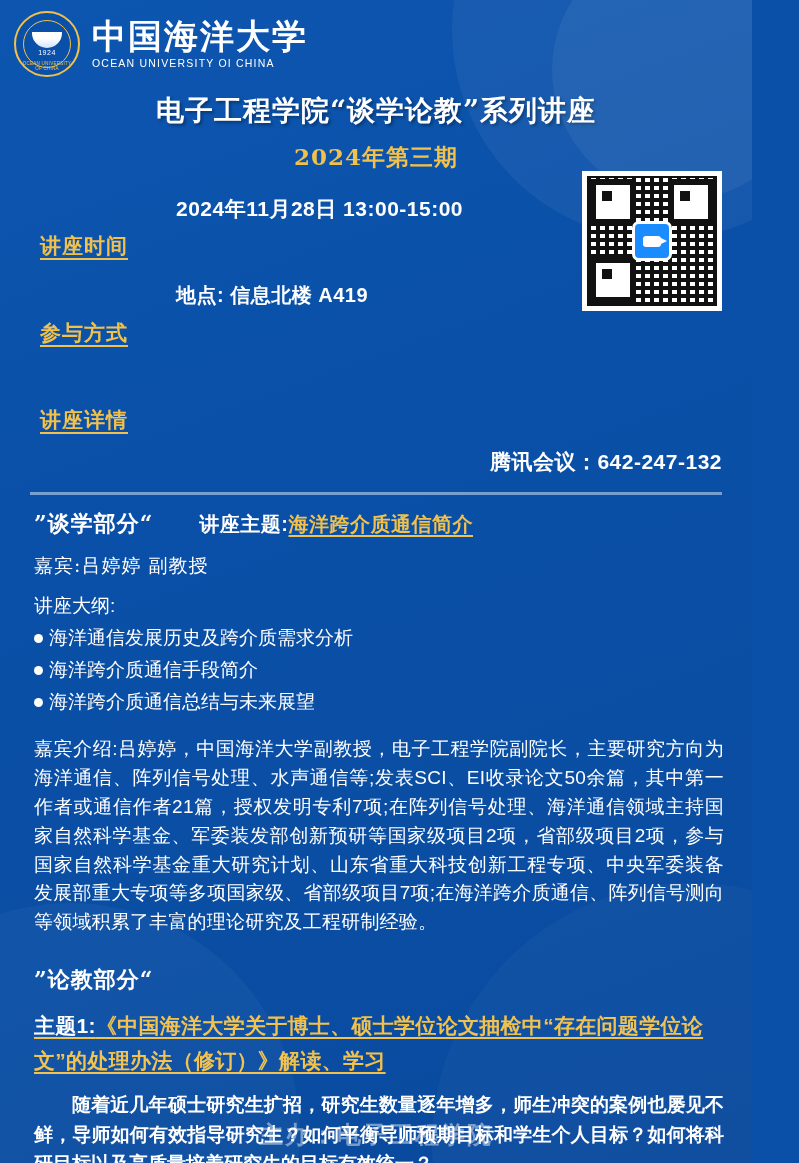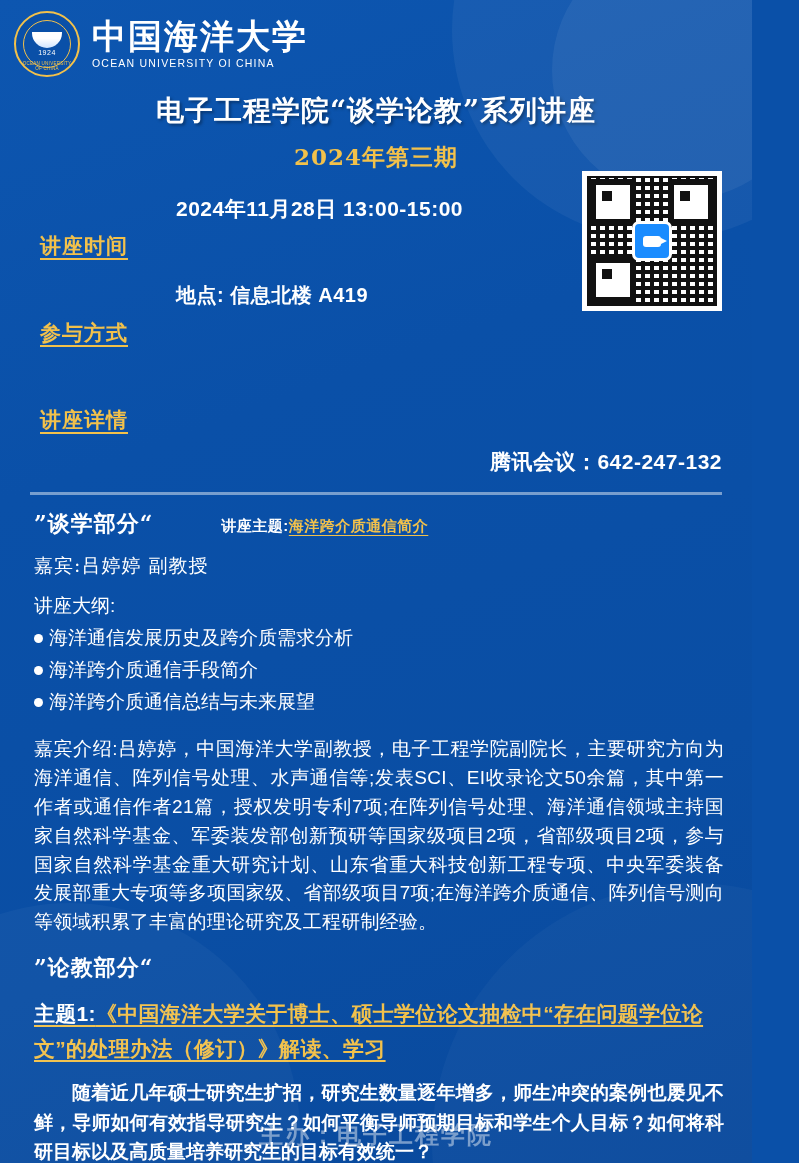--- a/index.html
+++ b/index.html
@@ -275,22 +275,22 @@
   }
   .sec-title {
     font-family: "DejaVu Serif", "Liberation Serif", serif;
     font-size: 22px;
     font-weight: bold;
     color: #ffffff;
     letter-spacing: 1px;
     flex: 0 0 auto;
   }
   .topic-wrap {
-    margin-left: 68px;
-    font-size: 15px;
+    margin-left: 46px;
+    font-size: 20px;
     font-weight: bold;
     color: #ffffff;
     letter-spacing: 0.5px;
   }
   .topic-value {
     color: #f2c14b;
     text-decoration: underline;
     text-underline-offset: 4px;
   }
   .guest-line {
@@ -329,21 +329,21 @@
     text-align: justify;
     letter-spacing: 0.2px;
   }
 
   .sec2-title {
     font-family: "DejaVu Serif", "Liberation Serif", serif;
     font-size: 22px;
     font-weight: bold;
     color: #ffffff;
     letter-spacing: 1px;
-    margin-top: 16px;
+    margin-top: 28px;
   }
   .theme {
     font-size: 21px;
     font-weight: bold;
     color: #f2c14b;
     line-height: 1.65;
     margin-top: 14px;
     text-decoration: underline;
     text-underline-offset: 4px;
     letter-spacing: 0.3px;

